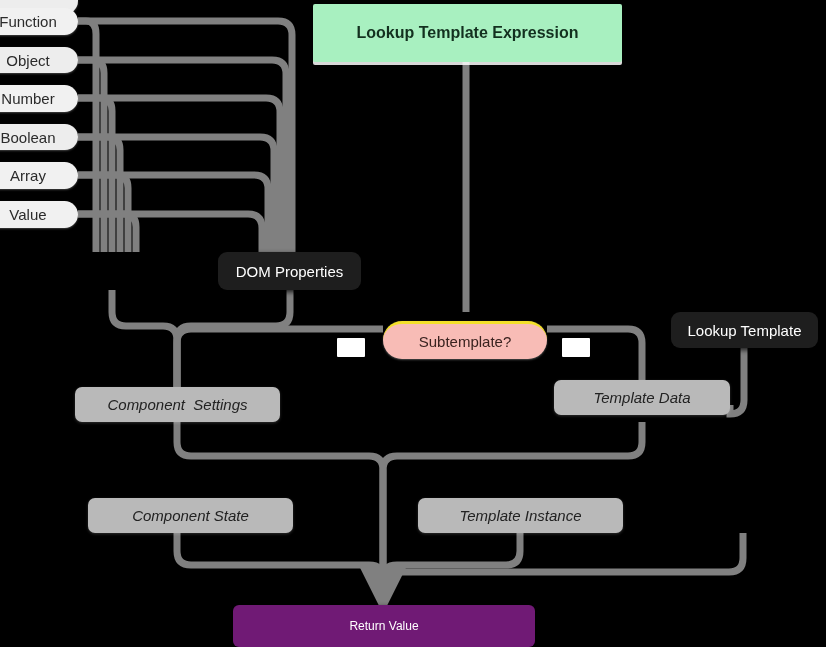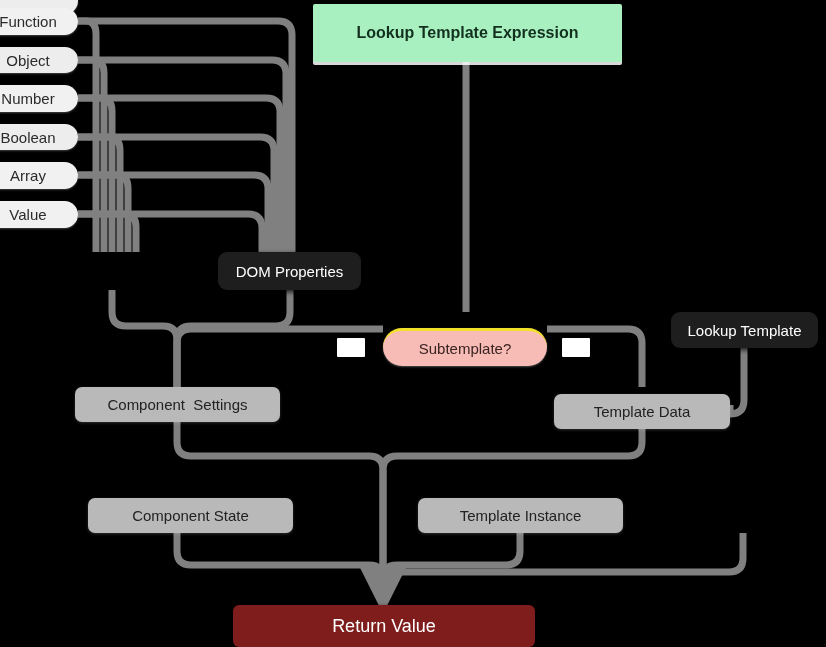--- a/index.html
+++ b/index.html
@@ -24,26 +24,27 @@
     border-radius:16px;font-size:15px;
     box-shadow:0 1px 2px rgba(255,255,255,.25);
   }
   .pill.dim{background:#ededed;}
 
   
   .dark{
     background:#1e1e1e;color:#ffffff;border-radius:9px;font-size:15px;
     box-shadow:0 2px 5px rgba(0,0,0,.8);
   }
-  .dark.big{border-radius:6px;font-size:18px;background:#7f1d1d;}
+  .dark.big{border-radius:6px;font-size:12px;background:#701a75;}
 
   
   .gray{
     background:#b9b9b9;color:#222;border-radius:7px;font-size:15px;
     box-shadow:0 1px 3px rgba(255,255,255,.18);
+    font-style:italic;
   }
 
   
   .green{
     background:#a8f0c0;color:#13301f;font-weight:bold;font-size:16px;
     border-radius:2px;box-shadow:0 3px 0 rgba(255,255,255,.85);
   }
   .pink{
     background:#f8bcb6;color:#3a2320;font-size:15px;
     border-radius:22px;border-top:3px solid #f3e02a;
@@ -129,39 +130,39 @@
     <span>Array</span>
   </div>
   <div class="node pill" style="left:-22px;top:201px;width:100px;height:27px;">
     <span>Value</span>
   </div>
 
   <div class="node dark" style="left:218px;top:252px;width:143px;height:38px;">
     <span>DOM Properties</span>
   </div>
 
-  <div class="node pink" style="left:383px;top:328px;width:164px;height:38px;justify-content:center;">
+  <div class="node pink" style="left:383px;top:321px;width:164px;height:38px;justify-content:center;">
     <span>Subtemplate?</span>
   </div>
 
   <div class="node blank" style="left:337px;top:338px;width:28px;height:19px;">
     <span></span>
   </div>
   <div class="node blank" style="left:562px;top:338px;width:28px;height:19px;">
     <span></span>
   </div>
 
   <div class="node dark" style="left:671px;top:312px;width:147px;height:36px;">
     <span>Lookup Template</span>
   </div>
 
   <div class="node gray" style="left:75px;top:387px;width:205px;height:35px;">
     <span>Component  Settings</span>
   </div>
-  <div class="node gray" style="left:554px;top:394px;width:176px;height:35px;">
+  <div class="node gray" style="left:554px;top:380px;width:176px;height:35px;">
     <span>Template Data</span>
   </div>
 
   <div class="node gray" style="left:88px;top:498px;width:205px;height:35px;">
     <span>Component State</span>
   </div>
   <div class="node gray" style="left:418px;top:498px;width:205px;height:35px;">
     <span>Template Instance</span>
   </div>
 

